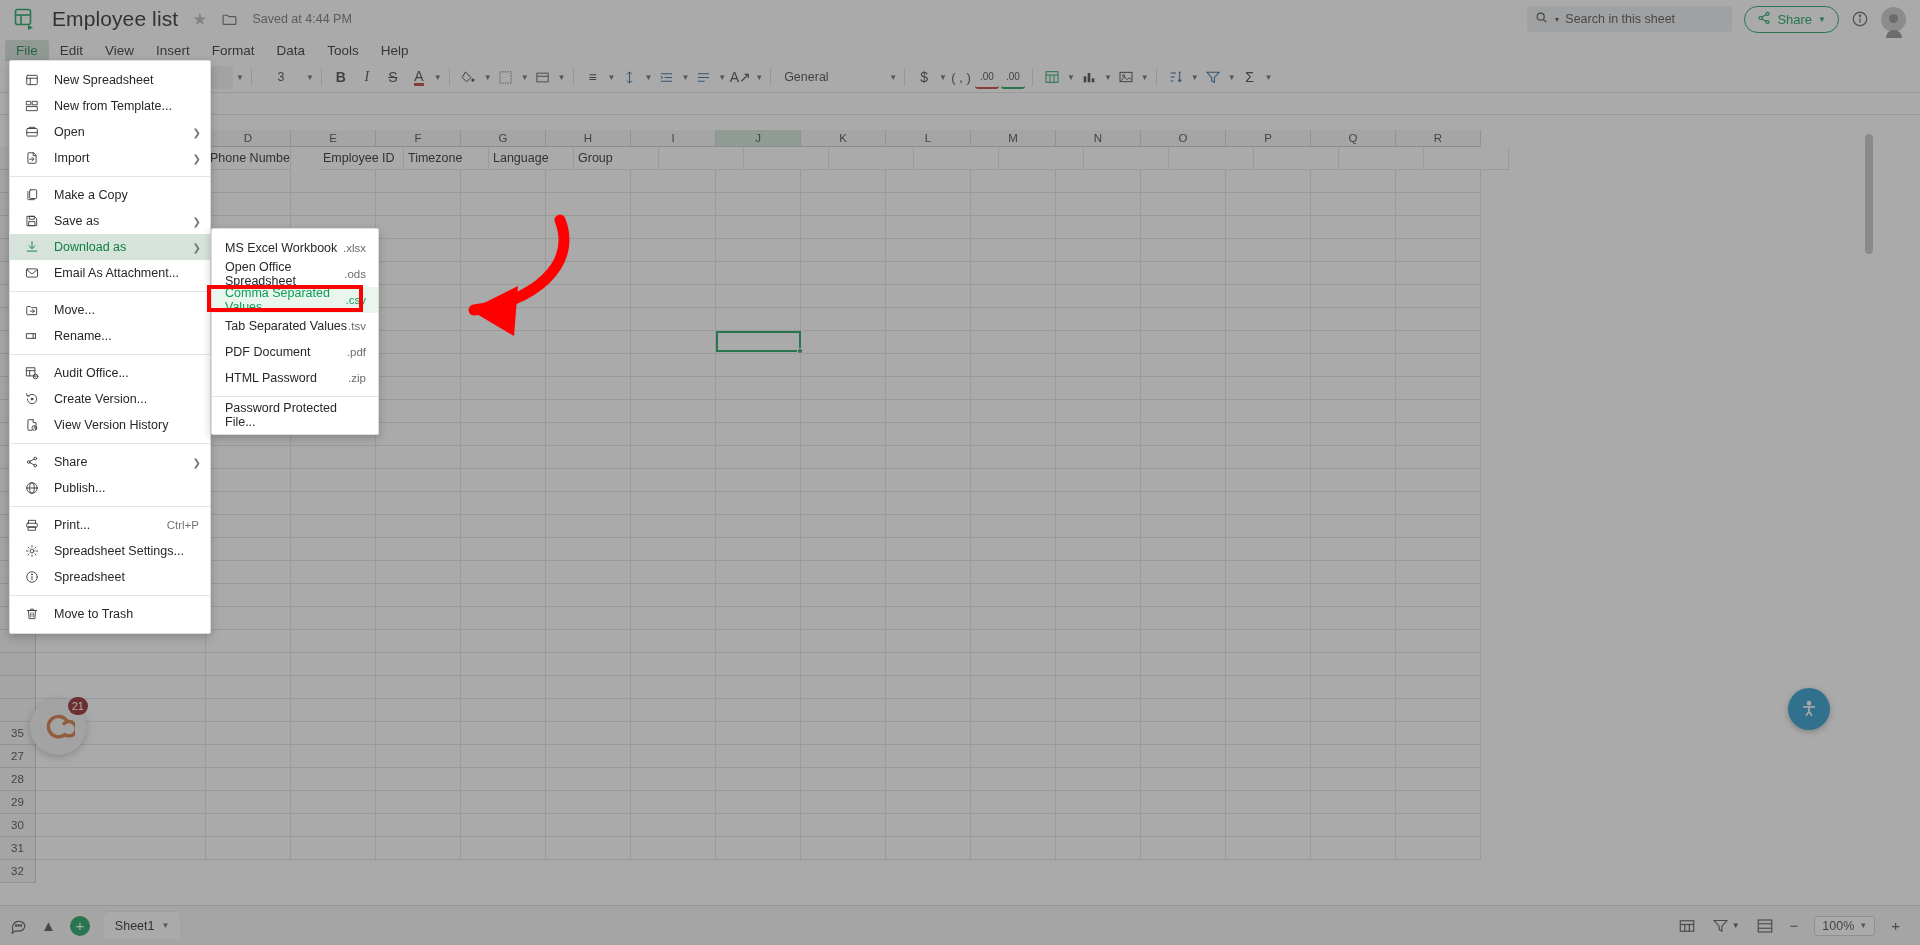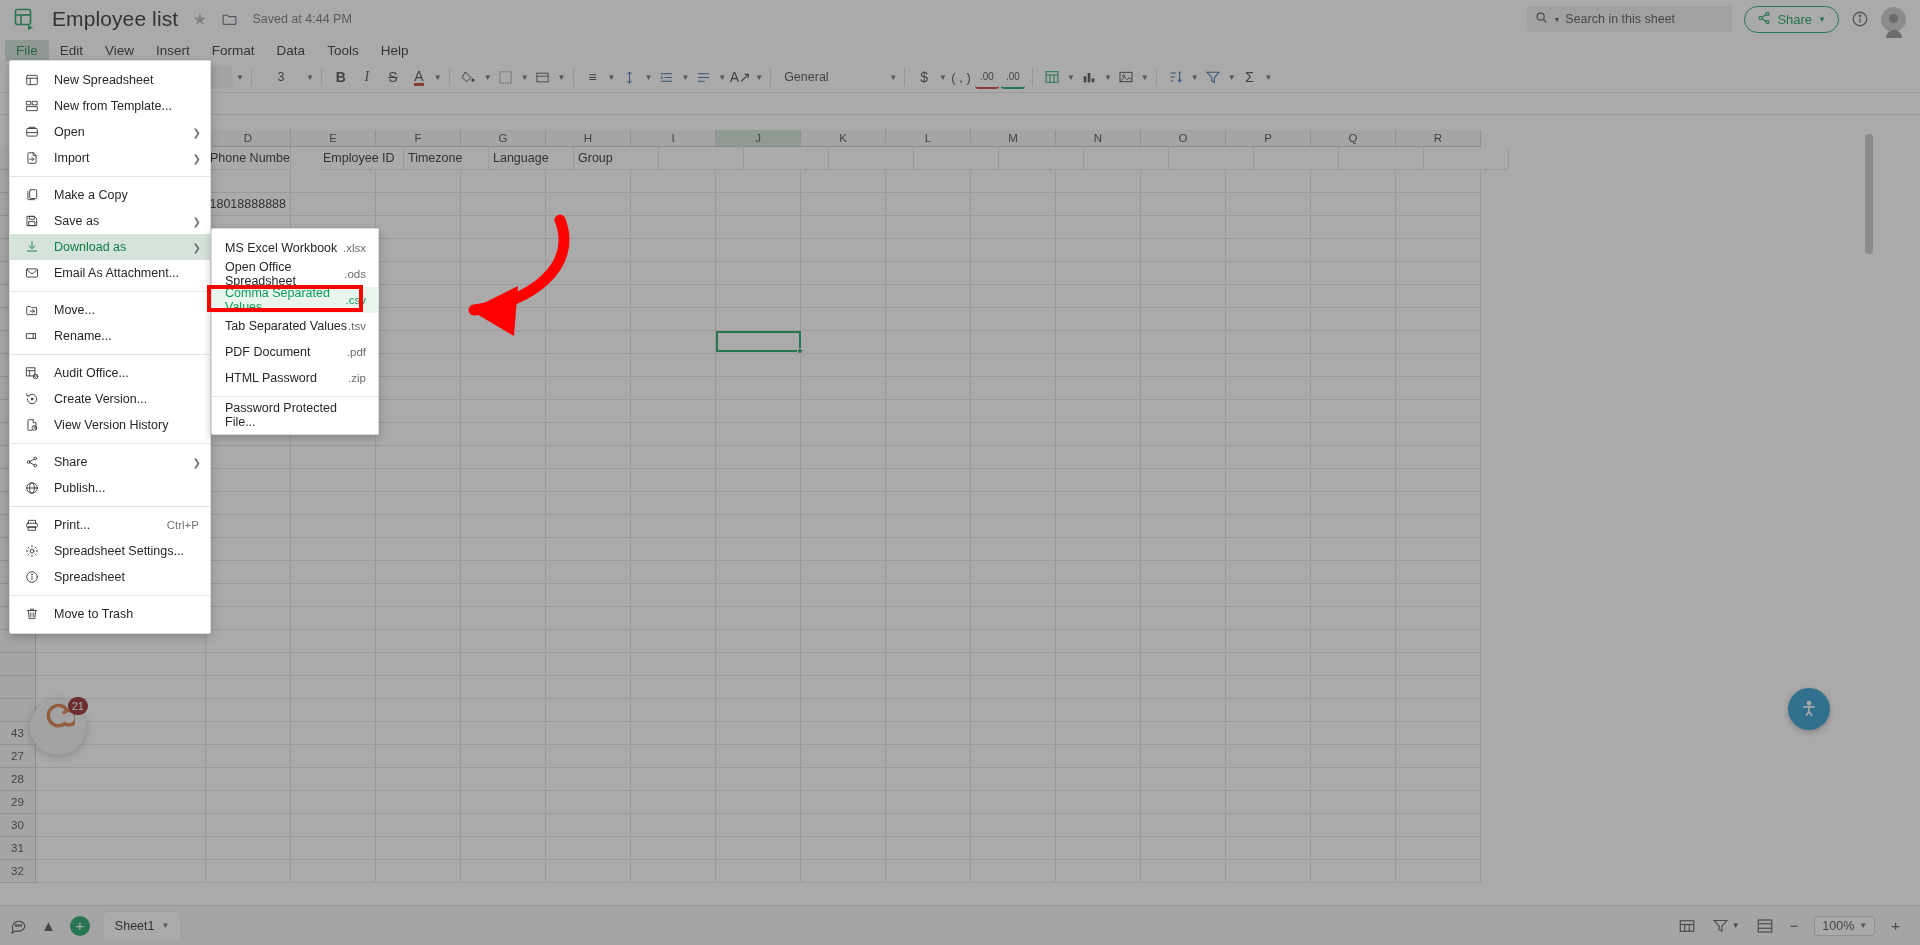--- a/index.html
+++ b/index.html
@@ -63,21 +63,21 @@
   .sel-cell .handle { position: absolute; right: -4px; bottom: -4px; width: 6px; height: 6px; background: #0f9d58; border: 1px solid #fff; border-radius: 50%; }
 
   
   .right-rail { position: absolute; top: 93px; right: 0; width: 44px; height: 802px; background: #fafafa; border-left: 1px solid #e0e0e0; display: flex; flex-direction: column; align-items: center; padding-top: 18px; gap: 22px; }
   .rail-icon { color: #5f6368; font-size: 15px; display: flex; align-items: center; justify-content: center; width: 26px; height: 26px; }
   .vscroll { position: absolute; top: 130px; right: 45px; width: 10px; height: 760px; }
   .vscroll .thumb { position: absolute; top: 4px; width: 8px; height: 120px; background: #c4c4c4; border-radius: 4px; }
 
   
   .fab { position: absolute; right: 90px; bottom: 215px; width: 42px; height: 42px; border-radius: 50%; background: #2196c9; box-shadow: 0 2px 6px rgba(0,0,0,.3); display: flex; align-items: center; justify-content: center; color: #fff; font-size: 17px; }
-  .chatlauncher { position: absolute; left: 30px; bottom: 190px; width: 56px; height: 56px; border-radius: 50%; background: #f3f3f3; box-shadow: 0 2px 8px rgba(0,0,0,.25); display: flex; align-items: flex-start; justify-content: center; }
+  .chatlauncher { position: absolute; left: 30px; bottom: 190px; width: 56px; height: 56px; border-radius: 50%; background: #f3f3f3; box-shadow: 0 2px 8px rgba(0,0,0,.25); display: flex; align-items: center; justify-content: center; }
   .chat-badge { position: absolute; top: -2px; right: -2px; background: #8c1b1b; color: #fff; font-size: 11px; border-radius: 10px; min-width: 20px; height: 18px; display:flex; align-items:center; justify-content:center; padding: 0 4px; }
 
   
   .bottombar { position: absolute; bottom: 0; left: 0; width: 1920px; height: 40px; background: #f5f6f7; border-top: 1px solid #dadada; display: flex; align-items: center; padding: 0 10px; gap: 14px; }
   .bb-icon { color: #4a4a4a; font-size: 15px; display: flex; align-items: center; justify-content: center; }
   .plus-circle { width: 20px; height: 20px; border-radius: 50%; background: #0f9d58; color: #fff; display: flex; align-items: center; justify-content: center; font-size: 15px; line-height: 1; }
   .sheet-tab { background: #fff; border-radius: 4px 4px 0 0; height: 27px; display: flex; align-items: center; gap: 7px; padding: 0 11px; font-size: 12.5px; color: #202124; box-shadow: 0 -1px 2px rgba(0,0,0,.08); }
   .bb-right { margin-left: auto; display: flex; align-items: center; gap: 16px; padding-right: 10px; }
   .zoom-box { display: flex; align-items: center; gap: 5px; font-size: 12.5px; color: #3c4043; border: 1px solid #cfcfcf; border-radius: 3px; padding: 2px 7px; background: #fff; }
 
@@ -342,21 +342,21 @@
         <div class="row-head"></div>
         <div class="row-head"></div>
         <div class="row-head"></div>
         <div class="row-head"></div>
         <div class="row-head"></div>
         <div class="row-head"></div>
         <div class="row-head"></div>
         <div class="row-head"></div>
         <div class="row-head"></div>
         <div class="row-head"></div>
-        <div class="row-head">43</div>
+        <div class="row-head">35</div>
         <div class="row-head">27</div>
         <div class="row-head">28</div>
         <div class="row-head">29</div>
         <div class="row-head">30</div>
         <div class="row-head">31</div>
         <div class="row-head">32</div>
       </div>
     <div class="cells" id="cells-area">
         <div class="cell-row">
           <div class="cell" style="width: 170px;">mail (required)</div>
@@ -372,38 +372,20 @@
           <div class="cell" style="width: 85px;"></div>
           <div class="cell" style="width: 85px;"></div>
           <div class="cell" style="width: 85px;"></div>
           <div class="cell" style="width: 85px;"></div>
           <div class="cell" style="width: 85px;"></div>
           <div class="cell" style="width: 85px;"></div>
         </div>
         <div class="cell-row">
           <div class="cell link" style="width: 170px;">atehanks@example.com</div>
           <div class="cell" style="width: 85px;"></div>
-          <div class="cell" style="width: 85px;"></div>
-          <div class="cell" style="width: 85px;"></div>
-          <div class="cell" style="width: 85px;"></div>
-          <div class="cell" style="width: 85px;"></div>
-          <div class="cell" style="width: 85px;"></div>
-          <div class="cell" style="width: 85px;"></div>
-          <div class="cell" style="width: 85px;"></div>
-          <div class="cell" style="width: 85px;"></div>
-          <div class="cell" style="width: 85px;"></div>
-          <div class="cell" style="width: 85px;"></div>
-          <div class="cell" style="width: 85px;"></div>
-          <div class="cell" style="width: 85px;"></div>
-          <div class="cell" style="width: 85px;"></div>
-          <div class="cell" style="width: 85px;"></div>
-        </div>
-        <div class="cell-row">
-          <div class="cell link" style="width: 170px;">s@example.cor</div>
-          <div class="cell num" style="width: 85px;">18018888888</div>
           <div class="cell" style="width: 85px;"></div>
           <div class="cell" style="width: 85px;"></div>
           <div class="cell" style="width: 85px;"></div>
           <div class="cell" style="width: 85px;"></div>
           <div class="cell" style="width: 85px;"></div>
           <div class="cell" style="width: 85px;"></div>
           <div class="cell" style="width: 85px;"></div>
           <div class="cell" style="width: 85px;"></div>
           <div class="cell" style="width: 85px;"></div>
           <div class="cell" style="width: 85px;"></div>

